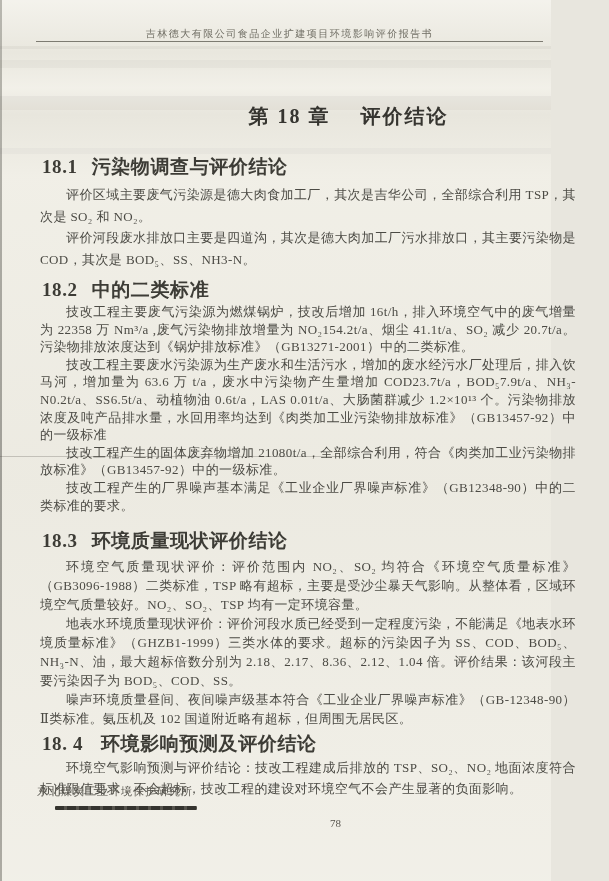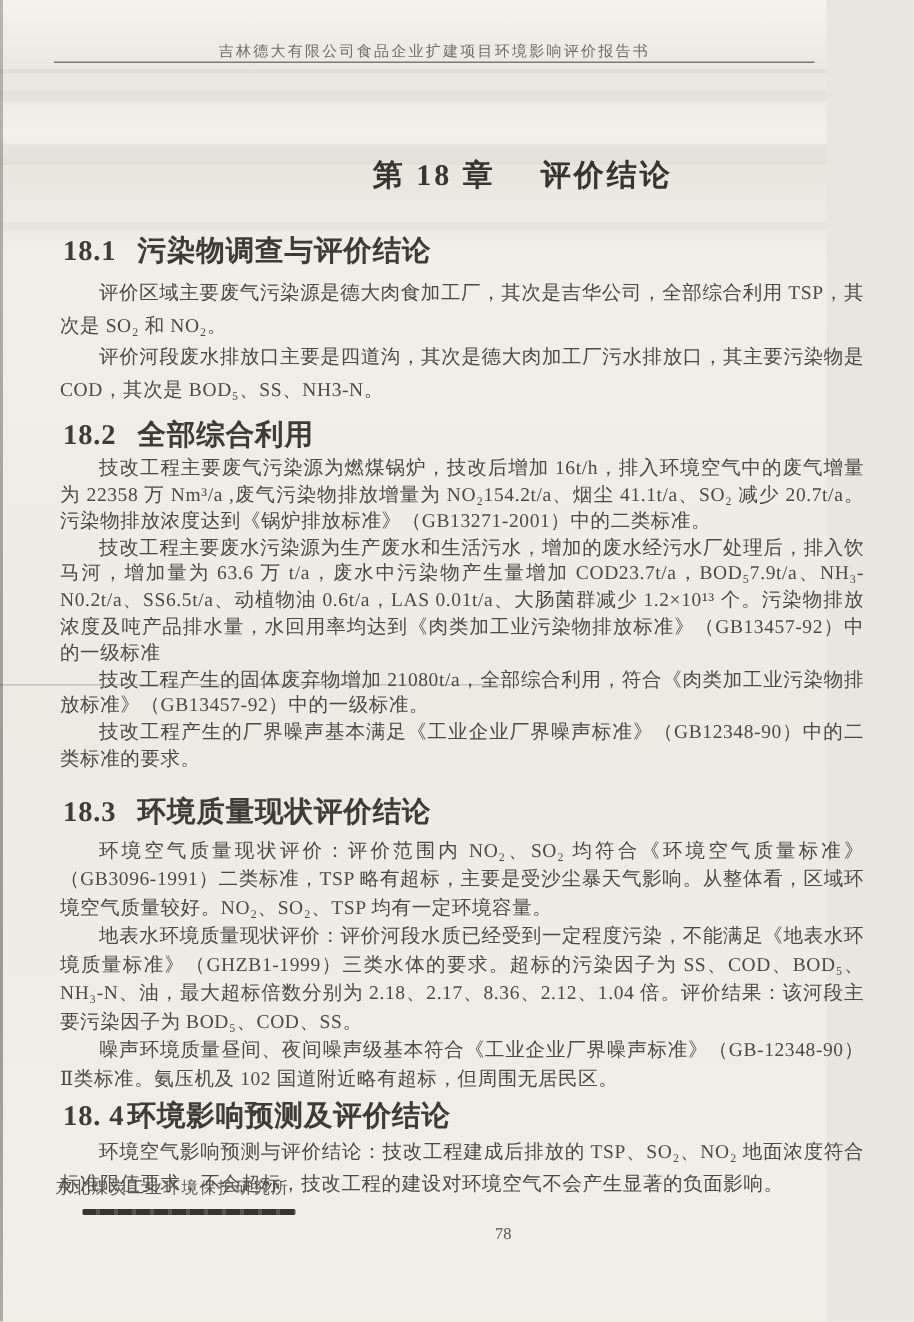--- a/index.html
+++ b/index.html
@@ -59,21 +59,21 @@
     padding-left: 44px;
   }
   .chapter-title .gap { display: inline-block; width: 30px; }
   
   .sec-heading {
     position: absolute; left: 42px;
     font-size: 19px; font-weight: bold; color: #3d3c36;
     letter-spacing: 0.6px;
   }
   .sec-heading .sec-num { margin-right: 14px; }
-  .sec-heading.tight .sec-num { margin-right: 2px; }
+  .sec-heading.tight .sec-num { margin-right: 18px; }
   #heading-1 { top: 154px; }
   #heading-2 { top: 277px; }
   #heading-3 { top: 528px; }
   #heading-4 { top: 731px; }
   
   .paras {
     position: absolute; left: 40px; width: 536px;
     font-size: 13px; color: #4b4a44;
     letter-spacing: 0.4px;
     text-align: justify;
@@ -119,34 +119,34 @@
 
   <div class="sec-heading" id="heading-1">
     <span class="sec-num">18.1</span><span>污染物调查与评价结论</span>
   </div>
   <div class="paras" id="paras-1">
     <p>评价区域主要废气污染源是德大肉食加工厂，其次是吉华公司，全部综合利用 TSP，其次是 SO₂ 和 NO₂。</p>
     <p>评价河段废水排放口主要是四道沟，其次是德大肉加工厂污水排放口，其主要污染物是 COD，其次是 BOD₅、SS、NH3-N。</p>
   </div>
 
   <div class="sec-heading" id="heading-2">
-    <span class="sec-num">18.2</span><span>全部综合利用</span>
+    <span class="sec-num">18.2</span><span>中的二类标准</span>
   </div>
   <div class="paras" id="paras-2">
     <p>技改工程主要废气污染源为燃煤锅炉，技改后增加 16t/h，排入环境空气中的废气增量为 22358 万 Nm³/a ,废气污染物排放增量为 NO₂154.2t/a、烟尘 41.1t/a、SO₂ 减少 20.7t/a。污染物排放浓度达到《锅炉排放标准》（GB13271-2001）中的二类标准。</p>
     <p>技改工程主要废水污染源为生产废水和生活污水，增加的废水经污水厂处理后，排入饮马河，增加量为 63.6 万 t/a，废水中污染物产生量增加 COD23.7t/a，BOD₅7.9t/a、NH₃-N0.2t/a、SS6.5t/a、动植物油 0.6t/a，LAS 0.01t/a、大肠菌群减少 1.2×10¹³ 个。污染物排放浓度及吨产品排水量，水回用率均达到《肉类加工业污染物排放标准》（GB13457-92）中的一级标准</p>
     <p>技改工程产生的固体废弃物增加 21080t/a，全部综合利用，符合《肉类加工业污染物排放标准》（GB13457-92）中的一级标准。</p>
     <p>技改工程产生的厂界噪声基本满足《工业企业厂界噪声标准》（GB12348-90）中的二类标准的要求。</p>
   </div>
 
   <div class="sec-heading" id="heading-3">
     <span class="sec-num">18.3</span><span>环境质量现状评价结论</span>
   </div>
   <div class="paras" id="paras-3">
-    <p>环境空气质量现状评价：评价范围内 NO₂、SO₂ 均符合《环境空气质量标准》（GB3096-1991）二类标准，TSP 略有超标，主要是受沙尘暴天气影响。从整体看，区域环境空气质量较好。NO₂、SO₂、TSP 均有一定环境容量。</p>
+    <p>环境空气质量现状评价：评价范围内 NO₂、SO₂ 均符合《环境空气质量标准》（GB3096-1988）二类标准，TSP 略有超标，主要是受沙尘暴天气影响。从整体看，区域环境空气质量较好。NO₂、SO₂、TSP 均有一定环境容量。</p>
     <p>地表水环境质量现状评价：评价河段水质已经受到一定程度污染，不能满足《地表水环境质量标准》（GHZB1-1999）三类水体的要求。超标的污染因子为 SS、COD、BOD₅、NH₃-N、油，最大超标倍数分别为 2.18、2.17、8.36、2.12、1.04 倍。评价结果：该河段主要污染因子为 BOD₅、COD、SS。</p>
     <p>噪声环境质量昼间、夜间噪声级基本符合《工业企业厂界噪声标准》（GB-12348-90）Ⅱ类标准。氨压机及 102 国道附近略有超标，但周围无居民区。</p>
   </div>
 
   <div class="sec-heading tight" id="heading-4">
     <span class="sec-num">18. 4</span><span>环境影响预测及评价结论</span>
   </div>
   <div class="paras" id="paras-4">
     <p>环境空气影响预测与评价结论：技改工程建成后排放的 TSP、SO₂、NO₂ 地面浓度符合标准限值要求，不会超标，技改工程的建设对环境空气不会产生显著的负面影响。</p>
   </div>

